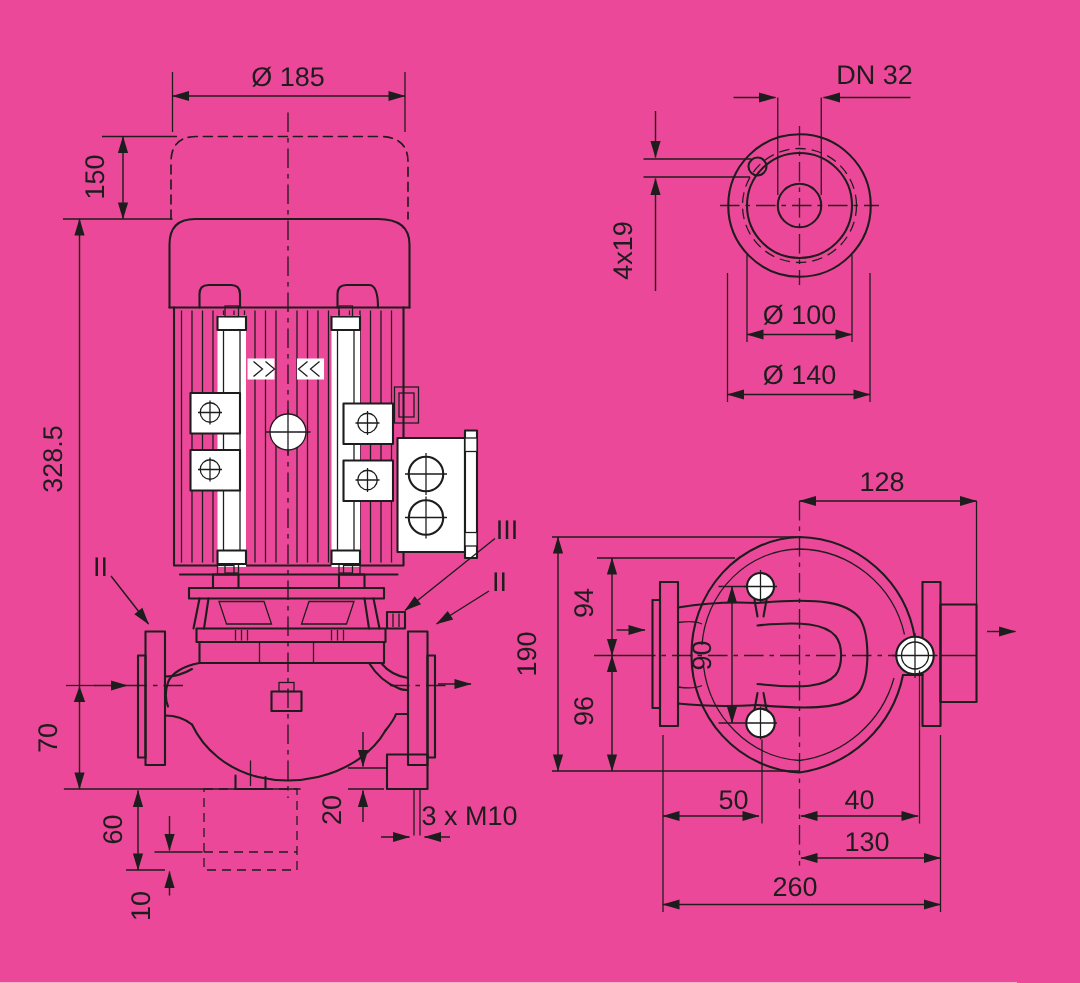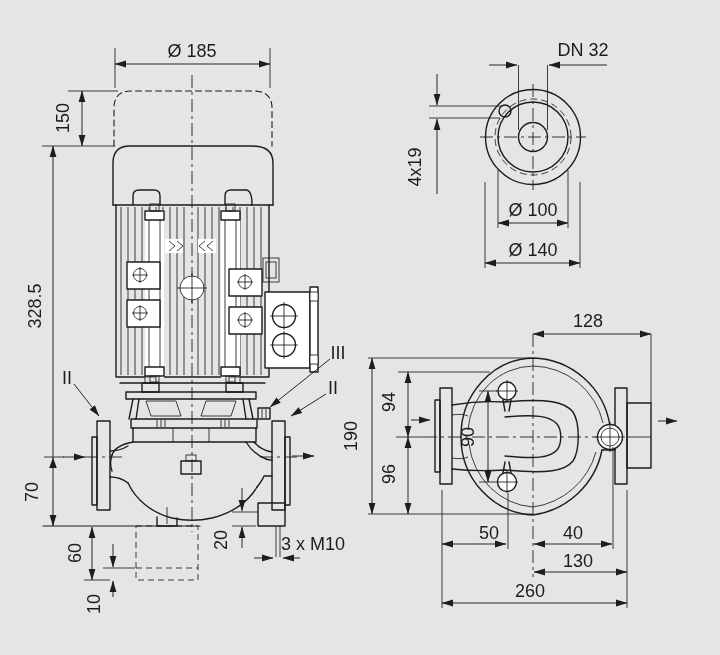--- a/index.html
+++ b/index.html
@@ -1,16 +1,16 @@
 <!DOCTYPE html>
 <html><head>
 <meta charset="utf-8">
 <style>
   html,body{margin:0;padding:0;background:#fff;}
-  #page{width:720px;height:655px;background:#e5e5e5;position:relative;overflow:hidden;}
+  #page{width:720px;height:655px;background:#ec4899;position:relative;overflow:hidden;}
   text{font-family:"Liberation Sans","DejaVu Sans",sans-serif;font-size:18px;fill:#1d1d1d;}
   .o  {fill:none;stroke:#1d1d1d;stroke-width:1.4;stroke-linecap:round;stroke-linejoin:round;}
   .of {fill:#ffffff;stroke:#1d1d1d;stroke-width:1.4;stroke-linejoin:round;}
   .t  {fill:none;stroke:#1d1d1d;stroke-width:0.85;}
   .tf {fill:#ffffff;stroke:#1d1d1d;stroke-width:0.85;}
   .d  {fill:none;stroke:#1d1d1d;stroke-width:0.95;}
   .dash{stroke-dasharray:6 4;}
   .cl {fill:none;stroke:#1d1d1d;stroke-width:0.9;stroke-dasharray:13 4 3 4;}
   .da {marker-start:url(#arw);marker-end:url(#arw);}
   .de {marker-end:url(#arw);}

